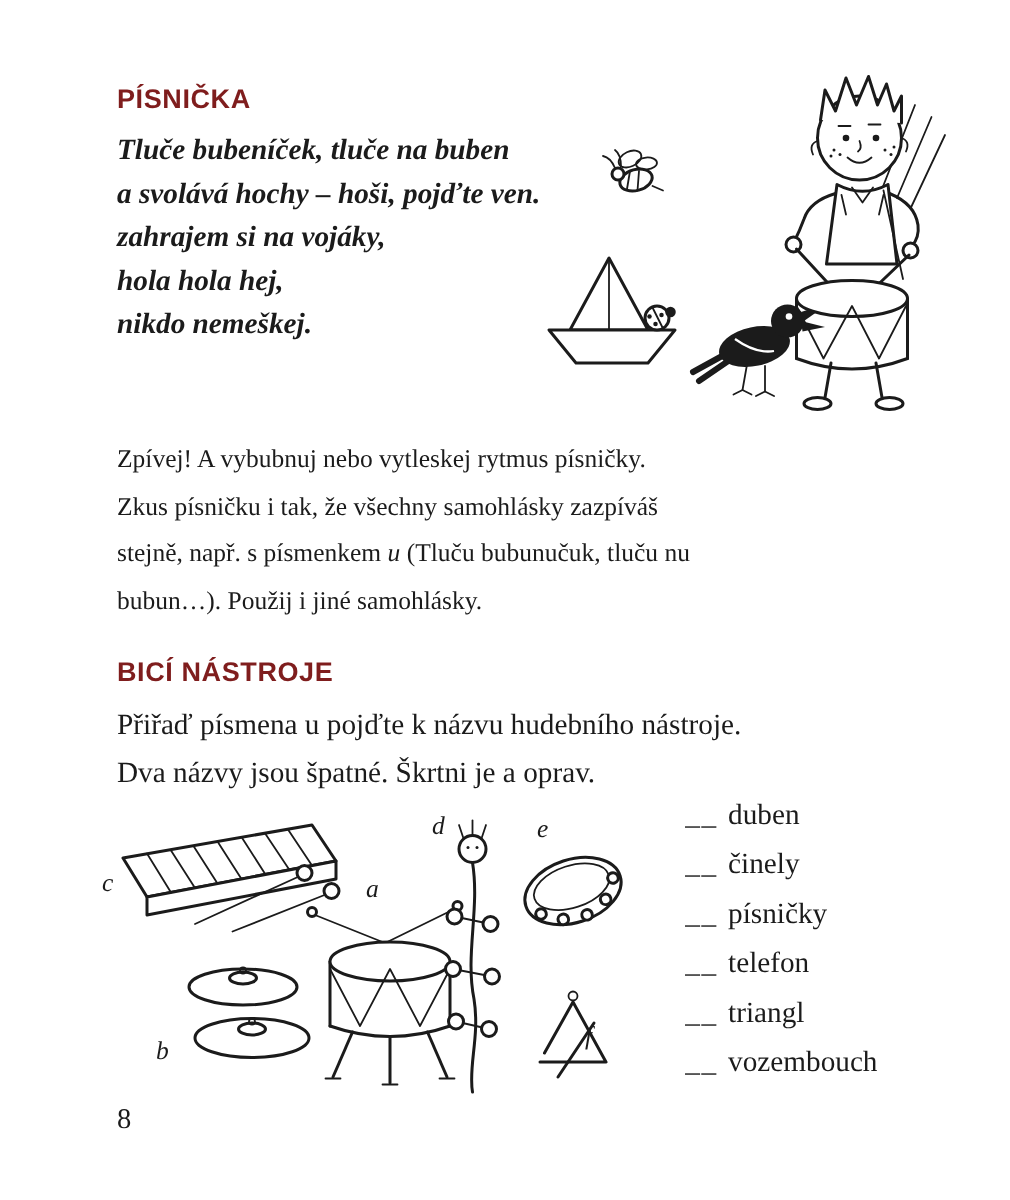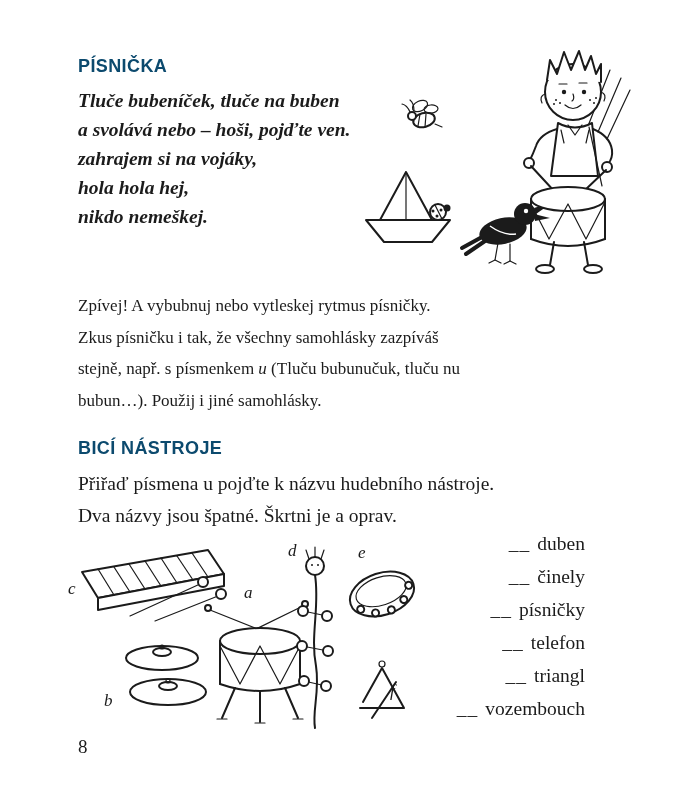--- a/index.html
+++ b/index.html
@@ -9,40 +9,40 @@
     position: relative;
     width: 673px; height: 800px;
     background: #ffffff;
     color: #1b1b1b;
     font-family: "Liberation Serif", serif;
     overflow: hidden;
   }
   .section-title {
     position: absolute; left: 78px;
     font-family: "Liberation Sans", sans-serif;
-    font-weight: 700; font-size: 18px; letter-spacing: 0.4px; color: #0c4a6e;
+    font-weight: 700; font-size: 18px; letter-spacing: 0.4px; color: #7f1d1d;
   }
   #song-title { top: 56px; }
   #percussion-title { top: 438px; }
   .poem {
     position: absolute; left: 78px; top: 86px;
     font-style: italic; font-size: 19.5px; line-height: 29px; font-weight: bold;
   }
   .task {
     position: absolute; left: 78px; top: 290px;
     font-size: 17px; line-height: 31.5px; white-space: nowrap;
   }
   .task .em { font-style: italic; }
   .instructions {
     position: absolute; left: 78px; top: 468px;
     font-size: 19.5px; line-height: 31.5px; white-space: nowrap;
   }
   .answers {
     position: absolute; top: 527px; right: 88px;
-    text-align: right; font-size: 19.5px; line-height: 33px;
+    text-align: left; font-size: 19.5px; line-height: 33px;
   }
   .answers .blank { letter-spacing: 1px; margin-right: 7px; }
   .scene { position: absolute; left: 358px; top: 34px; }
   .instruments { position: absolute; left: 60px; top: 536px; }
   .page-number { position: absolute; left: 78px; top: 736px; font-size: 19px; }
 
   svg .line  { fill: none; stroke: #1b1b1b; stroke-width: 2; stroke-linecap: round; stroke-linejoin: round; }
   svg .linew { fill: #ffffff; stroke: #1b1b1b; stroke-width: 2; stroke-linecap: round; stroke-linejoin: round; }
   svg .thin  { fill: none; stroke: #1b1b1b; stroke-width: 1.2; stroke-linecap: round; stroke-linejoin: round; }
   svg .fillb { fill: #1b1b1b; stroke: none; }
@@ -51,21 +51,21 @@
 </style>
 </head>
 <body>
 
 <div class="page">
 
   <div id="song-title" class="section-title">PÍSNIČKA</div>
 
   <div class="poem">
     <div>Tluče bubeníček, tluče na buben</div>
-    <div>a svolává nebo – hoši, pojďte ven.</div>
+    <div>a svolává hochy – hoši, pojďte ven.</div>
     <div>zahrajem si na vojáky,</div>
     <div>hola hola hej,</div>
     <div>nikdo nemeškej.</div>
   </div>
 
   <svg class="scene" width="310" height="250" viewBox="0 0 310 250">
 
     <g>
       <line class="thin" x1="252" y1="36" x2="230" y2="92"></line>
       <line class="thin" x1="263" y1="44" x2="240" y2="98"></line>

